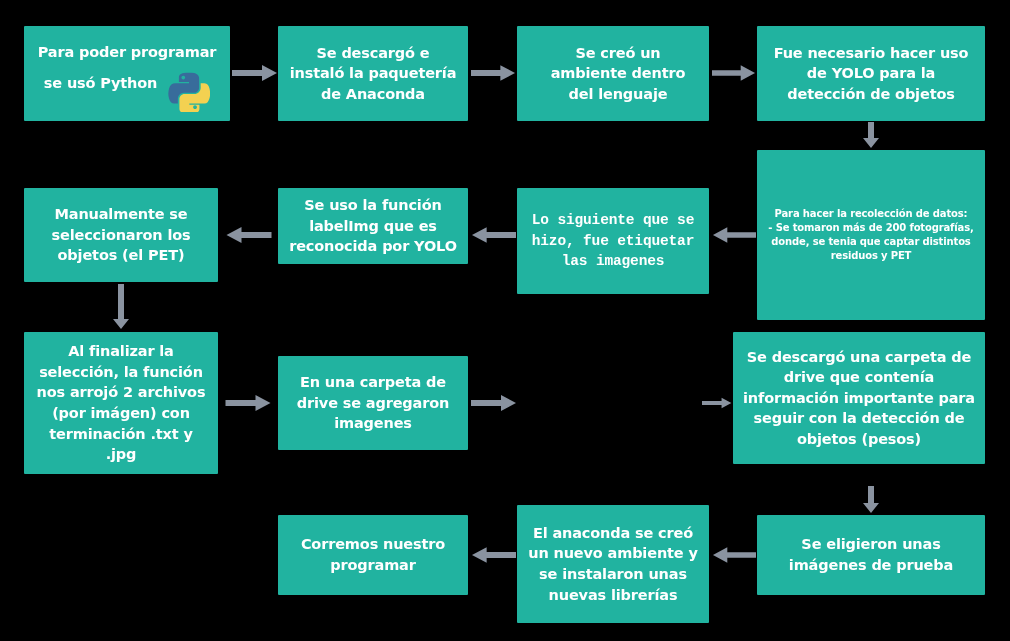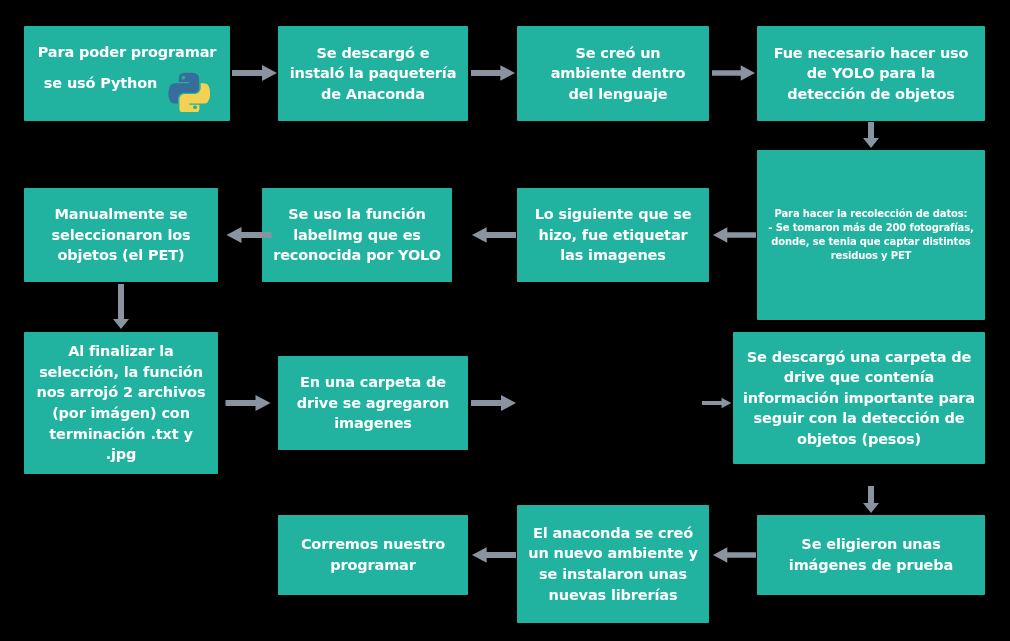--- a/index.html
+++ b/index.html
@@ -84,25 +84,25 @@
 
   <div class="node" style="left:757px; top:26px; width:228px; height:95px;">
     <span class="label">Fue necesario hacer uso de YOLO para la detección de objetos</span>
   </div>
 
   <div class="node" style="left:757px; top:150px; width:228px; height:170px; font-size:10px;">
     <span class="label" style="white-space:pre-line;">Para hacer la recolección de datos:
 - Se tomaron más de 200 fotografías, donde, se tenia que captar distintos residuos y PET</span>
   </div>
 
-  <div class="node" style="left:517px; top:188px; width:192px; height:94px;">
+  <div class="node" style="left:517px; top:188px; width:192px; height:106px;font-family:Liberation Mono, monospace;">
     <span class="label">Lo siguiente que se hizo, fue etiquetar las imagenes</span>
   </div>
 
-  <div class="node" style="left:262px; top:188px; width:190px; height:94px;">
+  <div class="node" style="left:278px; top:188px; width:190px; height:76px;">
     <span class="label">Se uso la función labelImg que es reconocida por YOLO</span>
   </div>
 
   <div class="node" style="left:24px; top:188px; width:194px; height:94px;">
     <span class="label">Manualmente se seleccionaron los objetos (el PET)</span>
   </div>
 
   <div class="node" style="left:24px; top:332px; width:194px; height:142px;">
     <span class="label">Al finalizar la selección, la función nos arrojó 2 archivos (por imágen) con terminación .txt y .jpg</span>
   </div>

